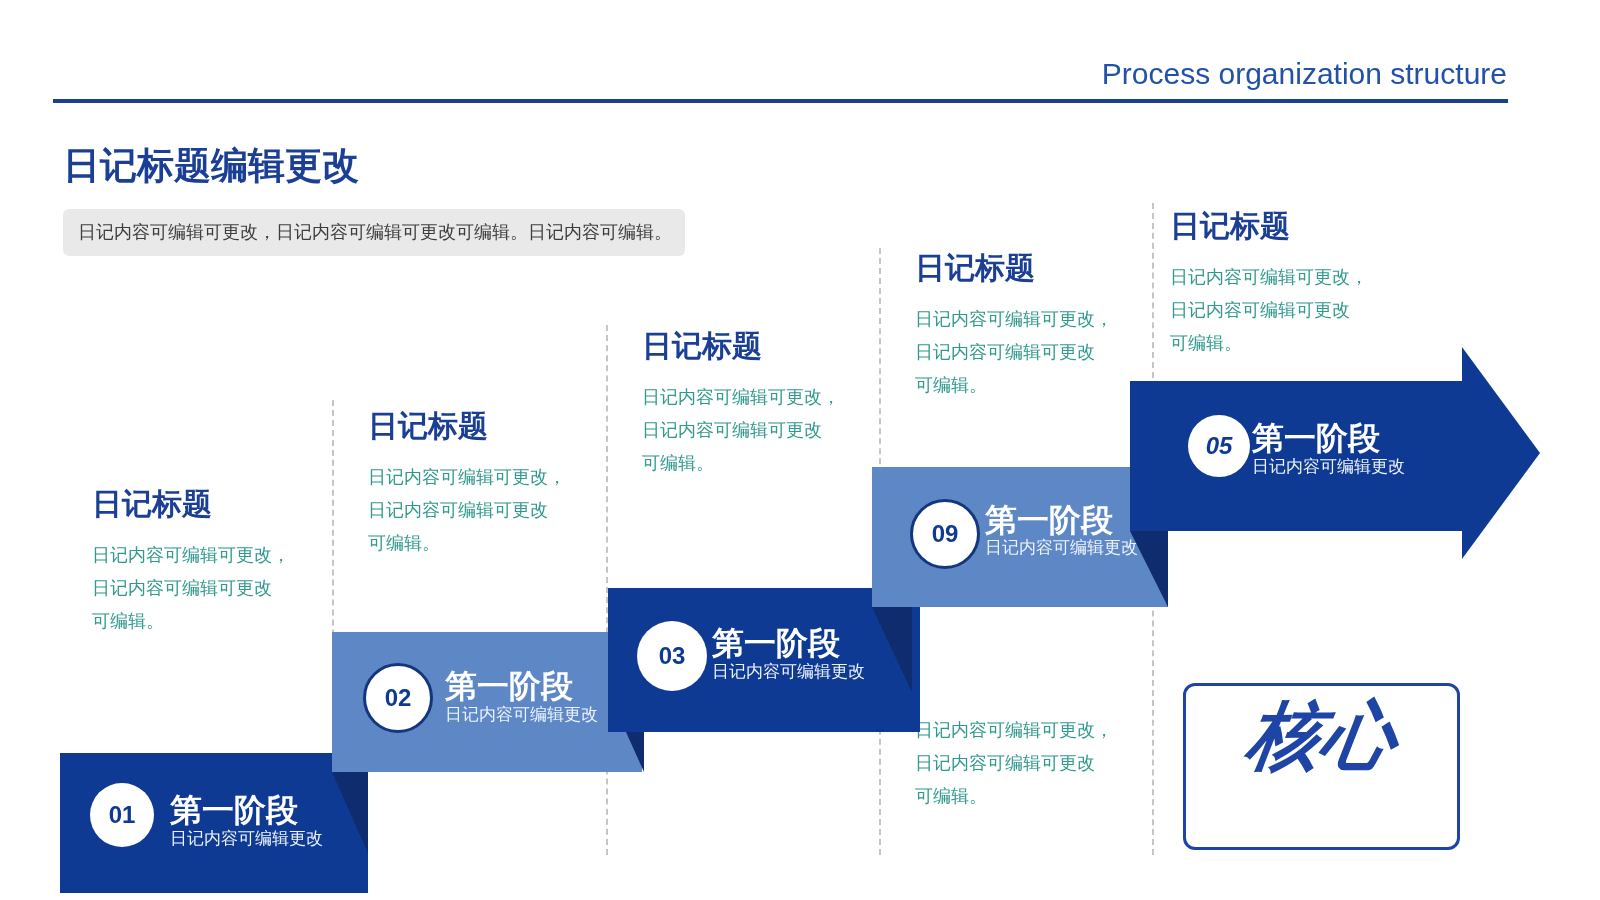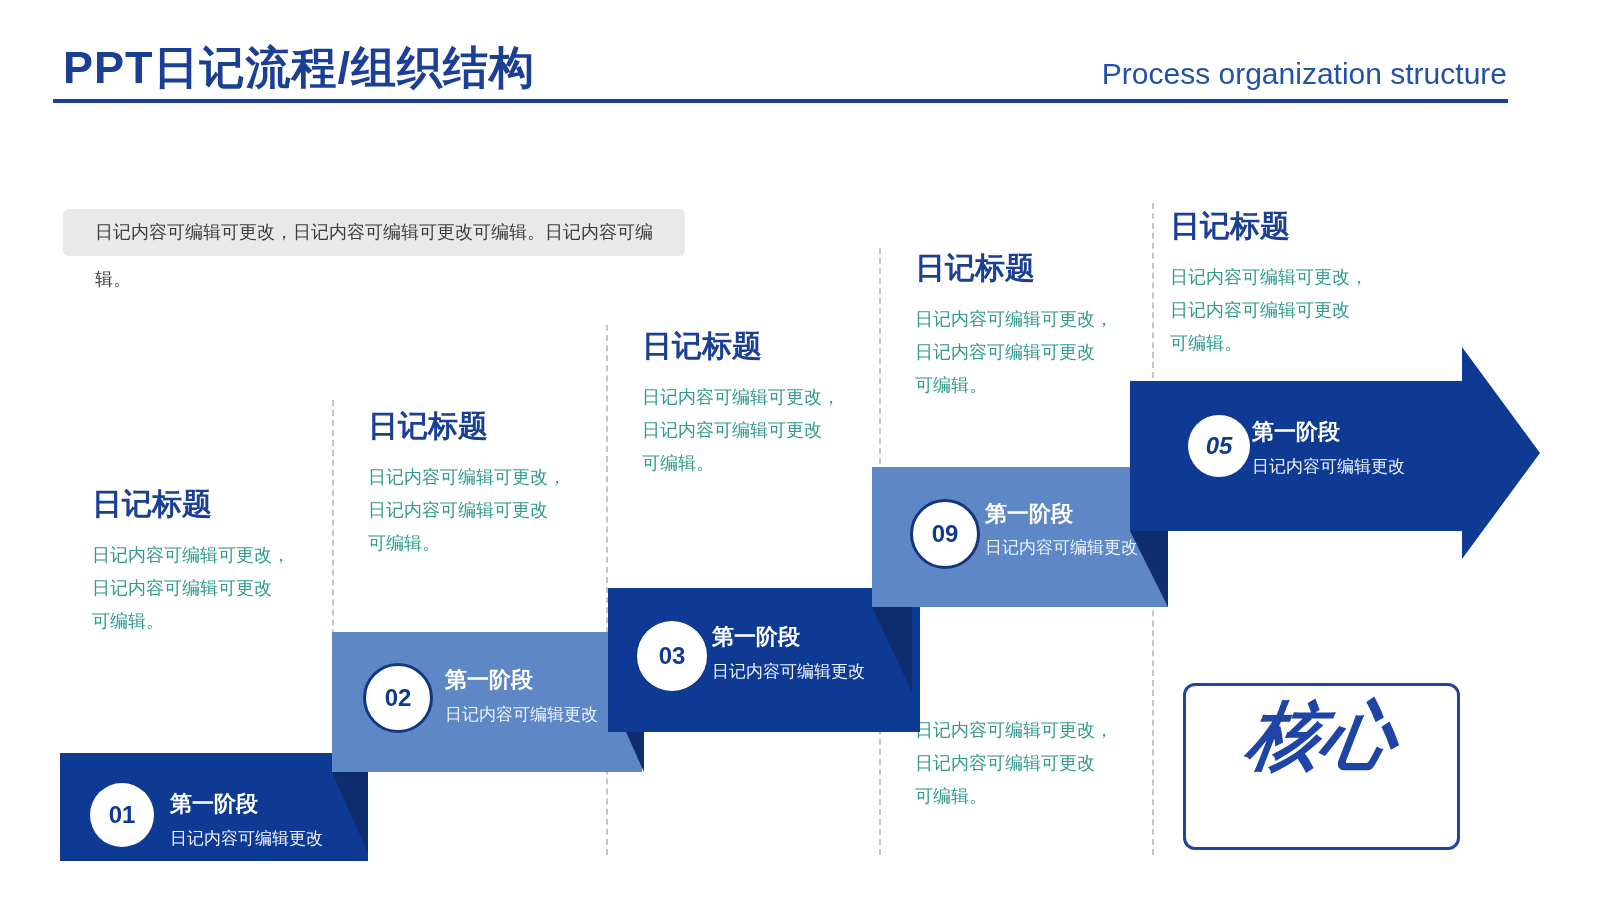--- a/index.html
+++ b/index.html
@@ -23,21 +23,21 @@
   }
 
   
   .section-title {
     position:absolute; left:63px; top:141px; font-size:37px; font-weight:800;
     color:var(--title-blue); margin:0;
   }
   .intro-box {
     position:absolute; left:63px; top:209px; width:622px; height:47px;
     background:var(--intro-bg); border-radius:6px; color:#3c3c3c;
-    font-size:18px; line-height:47px; padding-left:32px; box-sizing:border-box;
+    font-size:18px; line-height:47px; padding-left:15px; box-sizing:border-box;
   }
 
   
   .vline { position:absolute; width:0; border-left:2px dashed #c5c5c5; z-index:1; }
 
   
   .col { position:absolute; z-index:2; }
   .col-title { font-size:30px; font-weight:800; color:var(--title-blue); margin:0 0 14px 0; }
   .col-line  { font-size:18px; color:var(--teal); line-height:33px; }
 
@@ -48,21 +48,21 @@
   .fold {
     position:absolute; background:var(--fold-navy);
     clip-path:polygon(0 0, 100% 0, 100% 100%);
   }
   .badge {
     position:absolute; background:#ffffff; border-radius:50%;
     display:flex; align-items:center; justify-content:center;
     font-weight:800; color:var(--dark-blue); font-size:24px; box-sizing:border-box;
   }
   .badge.ring { border:3px solid #14367f; }
-  .step-title { position:absolute; color:#ffffff; font-size:22px; font-weight:800; }
+  .step-title { position:absolute; color:#ffffff; font-size:32px; font-weight:800; }
   .step-desc  { position:absolute; color:#eef3fc; font-size:17px; }
 
   .arrow-body { position:absolute; background:var(--dark-blue); }
   .arrow-head {
     position:absolute; background:var(--dark-blue);
     clip-path:polygon(0 0, 100% 50%, 0 100%);
   }
 
   
   .core {
@@ -74,24 +74,24 @@
     font-size:74px; line-height:80px; font-weight:800; font-style:italic;
     color:var(--core-blue); transform:skewX(-8deg); margin-top:10px;
   }
   .core-desc { font-size:18px; color:#6e6e6e; margin-top:9px; }
 </style>
 </head>
 <body>
 
 <div class="slide">
 
-  <h1 class="page-title">PPT日记流程/组织结构</h1>
   <div class="header-subtitle">Process organization structure</div>
   <div class="header-divider"></div>
 
+  <h2 class="section-title">日记标题编辑更改</h2>
   <div class="intro-box">日记内容可编辑可更改，日记内容可编辑可更改可编辑。日记内容可编辑。</div>
 
   <div class="vline" style="left:332px; top:400px; height:455px;"></div>
   <div class="vline" style="left:606px; top:325px; height:530px;"></div>
   <div class="vline" style="left:879px; top:248px; height:607px;"></div>
   <div class="vline" style="left:1152px; top:203px; height:652px;"></div>
 
   <div class="col" style="left:92px; top:484px;">
     <div class="col-title">日记标题</div>
     <div class="col-line">日记内容可编辑可更改，</div>
@@ -122,21 +122,21 @@
     <div class="col-line">日记内容可编辑可更改</div>
     <div class="col-line">可编辑。</div>
   </div>
 
   <div class="col" style="left:915px; top:714px;">
     <div class="col-line">日记内容可编辑可更改，</div>
     <div class="col-line">日记内容可编辑可更改</div>
     <div class="col-line">可编辑。</div>
   </div>
 
-  <div class="step bg-dark" style="left:60px; top:713px; width:308px; height:108px; z-index:2;">
+  <div class="step bg-dark" style="left:60px; top:713px; width:308px; height:140px; z-index:2;">
     <div class="badge" style="left:30px; top:30px; width:64px; height:64px;">
       <span>01</span>
     </div>
     <div class="step-title" style="left:110px; top:36px;">第一阶段</div>
     <div class="step-desc" style="left:110px; top:74px;">日记内容可编辑更改</div>
   </div>
 
   <div class="fold" style="left:332px; top:772px; width:36px; height:81px; z-index:3;"></div>
 
   <div class="step bg-light" style="left:332px; top:632px; width:310px; height:140px; z-index:4;">

